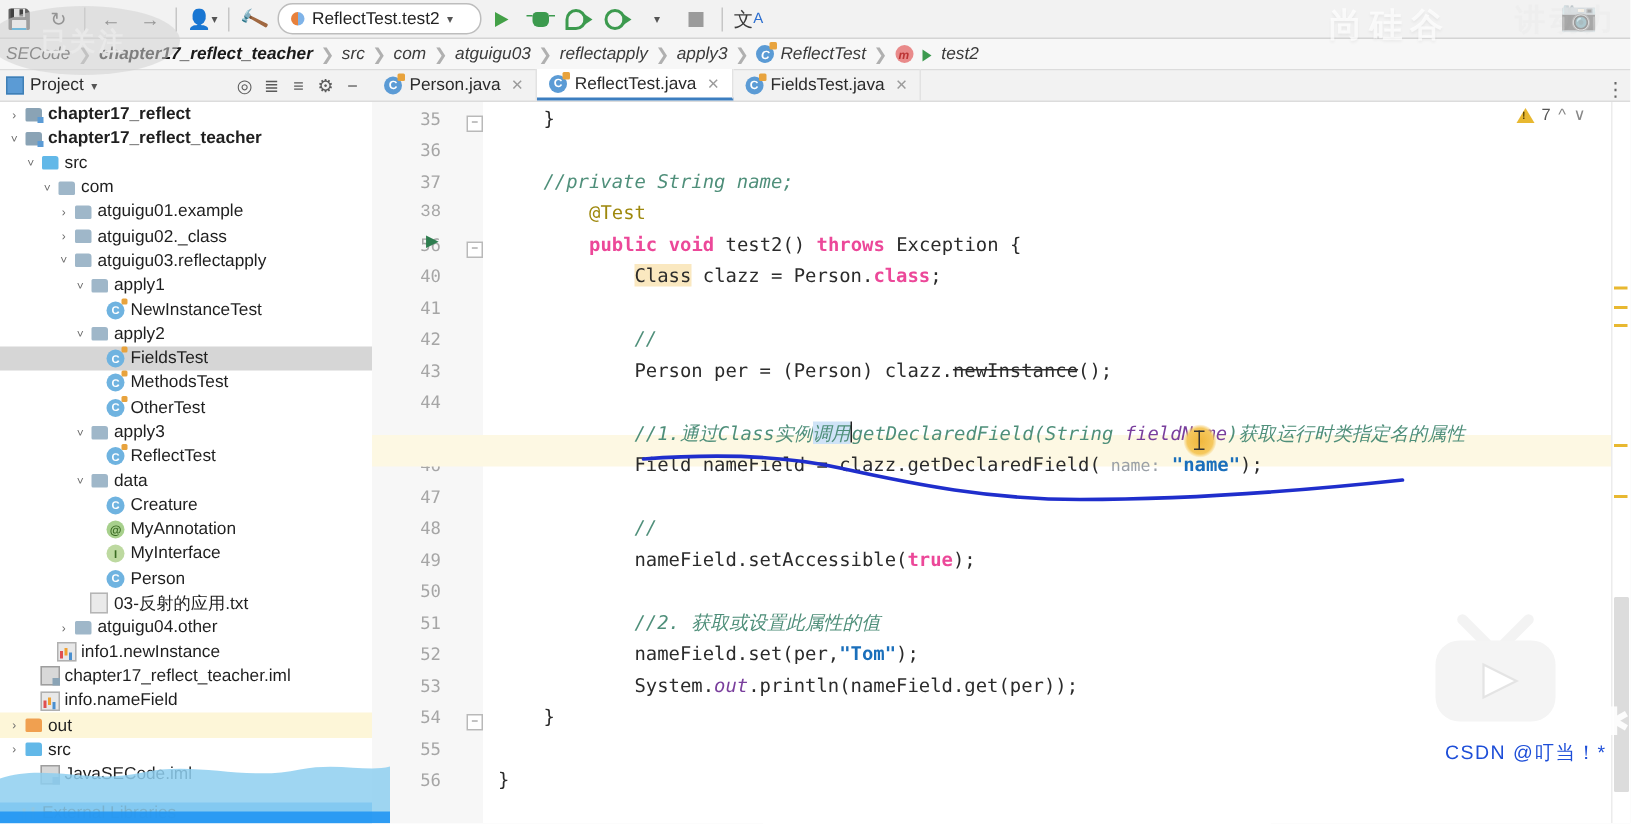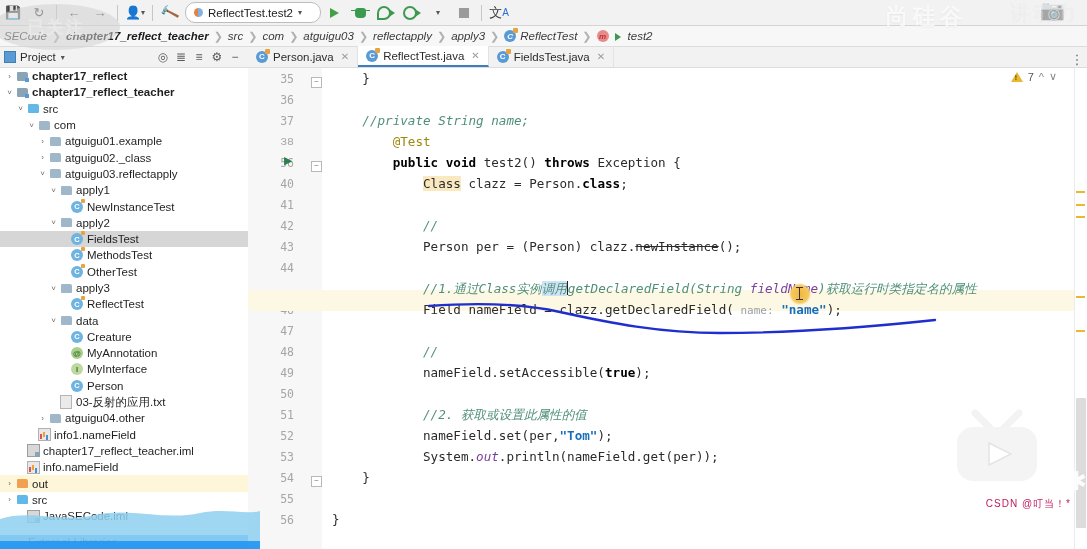--- a/index.html
+++ b/index.html
@@ -113,21 +113,21 @@
 
   .gutter{position:absolute;left:0;top:0;width:74px;height:481px;background:#f7f7f7;}
   .gutnum{position:absolute;right:28px;width:24px;text-align:right;
     font-family:"DejaVu Sans Mono","Liberation Mono",monospace;font-size:11.5px;color:#a6a6a6;}
   .gutnum.cur{color:#9a9a6a;}
   .codearea{position:absolute;left:74px;top:0;right:0;bottom:0;
     font-family:"DejaVu Sans Mono","Liberation Mono",monospace;font-size:12.6px;line-height:21px;
     white-space:pre;color:#2b2b2b;}
   .cline{position:absolute;left:10px;height:21px;line-height:21px;}
   .lnhl{position:absolute;left:0;right:0;height:21px;background:#fdf8e3;}
-  .kw{color:#000000;font-weight:600;}
+  .kw{color:#ec4899;font-weight:600;}
   .cmt{color:#4f8f7a;font-style:italic;text-align:center;}
   .str{color:#1a6fbb;font-weight:600;}
   .ann2{color:#9e880d;}
   .fld{color:#7a3f9d;font-style:italic;}
   .par{color:#9aa0a6;font-size:11px;}
   .dep{text-decoration:line-through;}
   .sel-hl{background:#cfe3f7;}
   .occ{background:#fae8c0;}
   .caret-line{display:inline-block;width:1px;height:14px;background:#222;vertical-align:-2px;}
   .foldmk{position:absolute;left:63px;width:9px;height:9px;border:1px solid #b9b9b9;background:#fff;
@@ -152,21 +152,21 @@
   .follow{position:absolute;left:-8px;top:4px;width:128px;height:46px;border-radius:50%;
     background:rgba(210,210,210,.55);display:flex;align-items:center;justify-content:center;
     color:#e9e9e9;font-size:17px;letter-spacing:2px;font-weight:bold;}
   .brandwm{position:absolute;right:120px;top:2px;color:rgba(255,255,255,.72);font-size:22px;
     letter-spacing:5px;font-weight:bold;text-shadow:0 1px 2px rgba(0,0,0,.05);}
   .brandwm2{position:absolute;right:8px;top:0px;color:rgba(235,235,235,.55);font-size:20px;
     letter-spacing:3px;font-weight:bold;}
   .camera{position:absolute;right:22px;top:-2px;color:rgba(120,120,120,.35);font-size:20px;}
   .wave{position:absolute;left:0;bottom:0;width:260px;height:46px;}
   .csdn-logo{position:absolute;right:38px;bottom:62px;width:104px;height:86px;}
-  .csdn-txt{position:absolute;right:16px;bottom:38px;color:#be185d;font-size:10px;letter-spacing:1px;}
+  .csdn-txt{position:absolute;right:16px;bottom:38px;color:#1d4ed8;font-size:13px;letter-spacing:1px;}
   .blt-spark{position:absolute;right:0px;bottom:52px;color:rgba(255,255,255,.9);font-size:26px;}
   .ext-bar{position:absolute;left:0;bottom:0;width:248px;height:14px;background:#2196f3;opacity:.85;}
   .ext-row{position:absolute;left:0;bottom:0;width:248px;height:14px;display:flex;align-items:center;
     font-size:11.5px;color:#111;padding-left:12px;box-sizing:border-box;gap:4px;}
 </style>
 </head>
 <body>
 
 <div id="app">
 
@@ -462,21 +462,21 @@
           <span class="fold"></span>
         </span>
         <span class="tlabel">atguigu04.other</span>
       </div>
       <div class="row">
         <span style="display:inline-block;width:26px"></span>
         <span class="arw none"></span>
         <span class="ic">
           <span class="prop"></span>
         </span>
-        <span class="tlabel">info1.nameField</span>
+        <span class="tlabel">info1.newInstance</span>
       </div>
       <div class="row">
         <span style="display:inline-block;width:15px"></span>
         <span class="arw none"></span>
         <span class="ic">
           <span class="iml"></span>
         </span>
         <span class="tlabel">chapter17_reflect_teacher.iml</span>
       </div>
       <div class="row">

